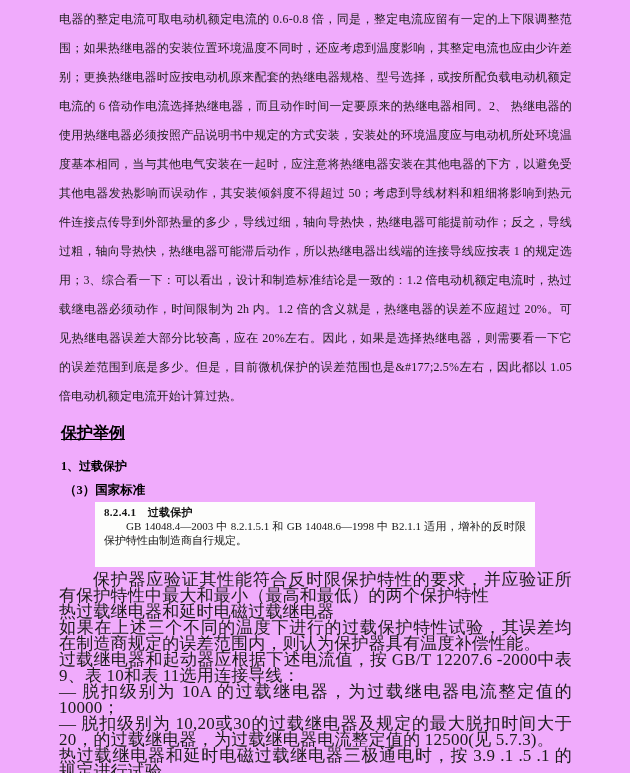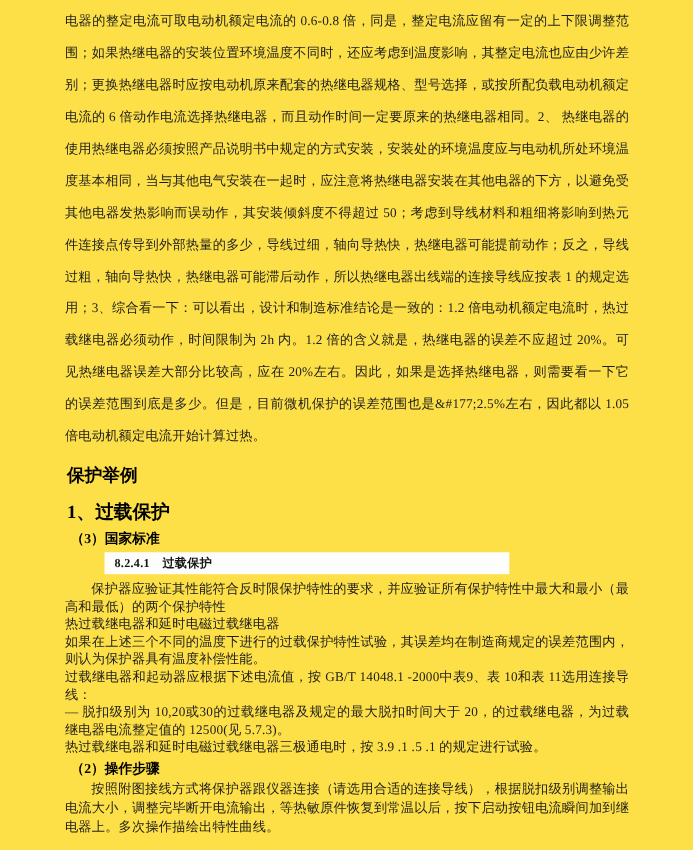--- a/index.html
+++ b/index.html
@@ -9,77 +9,78 @@
     background: #d8eaf1;
     overflow: hidden;
     font-family: "Liberation Serif", "DejaVu Serif", serif;
     color: #1f1f1f;
   }
   .page {
     box-sizing: border-box;
     width: 630px;
     height: 773px;
     padding: 5px 58px 0 59px;
-    background: #fde047;
+    background: #f0abfc;
   }
   .intro {
     margin: 0;
     font-size: 12px;
     line-height: 29px;
     text-align: justify;
     text-justify: inter-character;
     letter-spacing: 0.2px;
     color: #1c1c1c;
   }
   .section-heading {
     margin: 12px 0 0 2px;
     font-size: 16px;
     font-weight: bold;
     color: #000;
     line-height: 19px;
+    text-decoration: underline;
   }
   .subsection-heading {
     margin: 14px 0 0 2px;
-    font-size: 17px;
+    font-size: 12px;
     font-weight: bold;
     color: #000;
     line-height: 20px;
   }
   .clause-heading {
     margin: 7px 0 0 5px;
     font-size: 12.5px;
     font-weight: bold;
     color: #000;
     line-height: 14px;
   }
   .standard-box {
     box-sizing: border-box;
     margin: 5px 0 0 36px;
-    width: 368px;
+    width: 440px;
     background: #fdfdfc;
-    padding: 3px 9px 3px 9px;
+    padding: 3px 9px 20px 9px;
     font-size: 11px;
     line-height: 14px;
     color: #141414;
   }
   .standard-box .clause-title {
     font-weight: bold;
     letter-spacing: 0.3px;
   }
   .standard-box .clause-body {
     margin: 0;
     text-indent: 2em;
     text-align: justify;
     text-justify: inter-character;
     font-weight: 500;
   }
   .body-block { margin-top: 5px; }
   .body-p {
     margin: 0;
-    font-size: 12px;
+    font-size: 17px;
     line-height: 16px;
     text-align: justify;
     text-justify: inter-character;
     letter-spacing: 0.2px;
     color: #1c1c1c;
   }
   .body-p.indent { text-indent: 2em; }
   .clause-heading.clause2 { margin-top: 5px; }
   .steps-p {
     margin: 3px 0 0 0;
@@ -100,27 +101,29 @@
   <p class="intro">电器的整定电流可取电动机额定电流的 0.6-0.8 倍，同是，整定电流应留有一定的上下限调整范围；如果热继电器的安装位置环境温度不同时，还应考虑到温度影响，其整定电流也应由少许差别；更换热继电器时应按电动机原来配套的热继电器规格、型号选择，或按所配负载电动机额定电流的 6 倍动作电流选择热继电器，而且动作时间一定要原来的热继电器相同。2、 热继电器的使用热继电器必须按照产品说明书中规定的方式安装，安装处的环境温度应与电动机所处环境温度基本相同，当与其他电气安装在一起时，应注意将热继电器安装在其他电器的下方，以避免受其他电器发热影响而误动作，其安装倾斜度不得超过 50；考虑到导线材料和粗细将影响到热元件连接点传导到外部热量的多少，导线过细，轴向导热快，热继电器可能提前动作；反之，导线过粗，轴向导热快，热继电器可能滞后动作，所以热继电器出线端的连接导线应按表 1 的规定选用；3、综合看一下：可以看出，设计和制造标准结论是一致的：1.2 倍电动机额定电流时，热过载继电器必须动作，时间限制为 2h 内。1.2 倍的含义就是，热继电器的误差不应超过 20%。可见热继电器误差大部分比较高，应在 20%左右。因此，如果是选择热继电器，则需要看一下它的误差范围到底是多少。但是，目前微机保护的误差范围也是&amp;#177;2.5%左右，因此都以 1.05 倍电动机额定电流开始计算过热。</p>
 
   <h1 class="section-heading">保护举例</h1>
 
   <h2 class="subsection-heading">1、过载保护</h2>
 
   <h3 class="clause-heading">（3）国家标准</h3>
 
   <div class="standard-box">
     <div class="clause-title">8.2.4.1　过载保护</div>
+    <p class="clause-body">GB 14048.4—2003 中 8.2.1.5.1 和 GB 14048.6—1998 中 B2.1.1 适用，增补的反时限保护特性由制造商自行规定。</p>
   </div>
 
   <div class="body-block">
     <p class="body-p indent">保护器应验证其性能符合反时限保护特性的要求，并应验证所有保护特性中最大和最小（最高和最低）的两个保护特性</p>
     <p class="body-p">热过载继电器和延时电磁过载继电器</p>
     <p class="body-p">如果在上述三个不同的温度下进行的过载保护特性试验，其误差均在制造商规定的误差范围内，则认为保护器具有温度补偿性能。</p>
-    <p class="body-p">过载继电器和起动器应根据下述电流值，按 GB/T 14048.1 -2000中表9、表 10和表 11选用连接导线：</p>
+    <p class="body-p">过载继电器和起动器应根据下述电流值，按 GB/T 12207.6 -2000中表9、表 10和表 11选用连接导线：</p>
+    <p class="body-p">— 脱扣级别为 10A 的过载继电器，为过载继电器电流整定值的 10000；</p>
     <p class="body-p">— 脱扣级别为 10,20或30的过载继电器及规定的最大脱扣时间大于 20，的过载继电器，为过载继电器电流整定值的 12500(见 5.7.3)。</p>
     <p class="body-p">热过载继电器和延时电磁过载继电器三极通电时，按 3.9 .1 .5 .1 的规定进行试验。</p>
   </div>
 
   <h3 class="clause-heading clause2">（2）操作步骤</h3>
 
   <p class="steps-p">按照附图接线方式将保护器跟仪器连接（请选用合适的连接导线），根据脱扣级别调整输出电流大小，调整完毕断开电流输出，等热敏原件恢复到常温以后，按下启动按钮电流瞬间加到继电器上。多次操作描绘出特性曲线。</p>
 
 </div>
 

